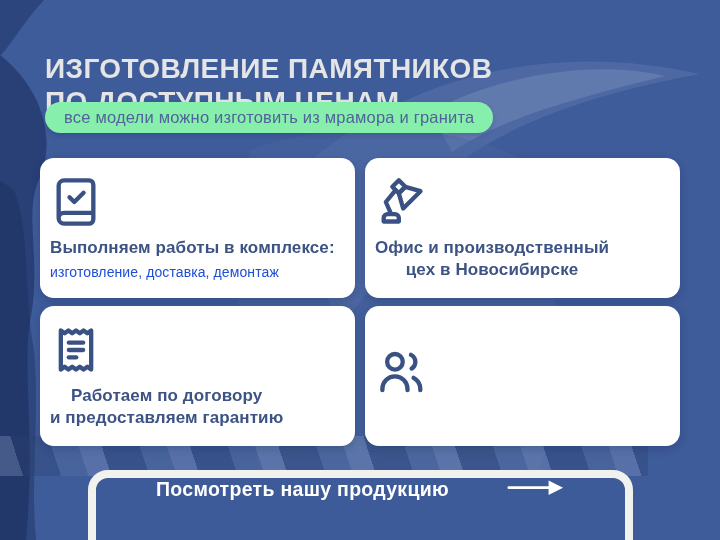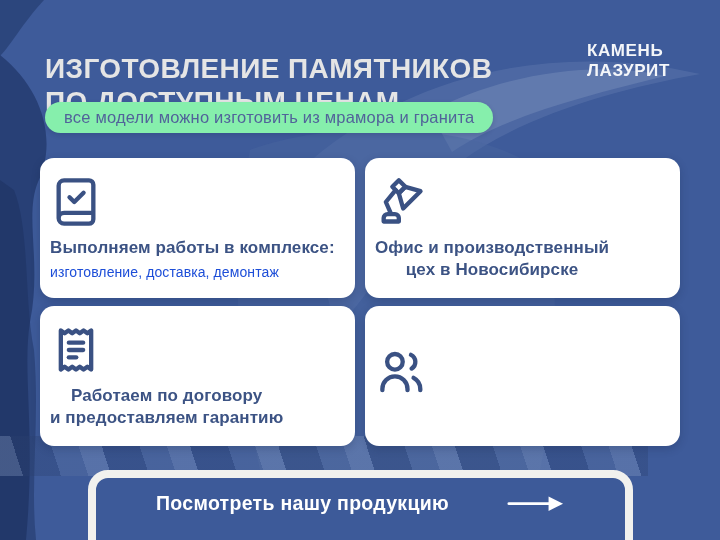--- a/index.html
+++ b/index.html
@@ -58,21 +58,21 @@
     color:#1d4ed8; font-size:14px; font-weight:400; margin-top:5px; letter-spacing:.1px;
   }
   
   .cta {
     position:absolute; left:88px; top:470px; z-index:1;
     width:545px; height:90px; box-sizing:border-box;
     background:#3D5A99; border:8px solid #F1F1EE; border-radius:20px;
     display:flex; align-items:flex-start; justify-content:center;
     cursor:pointer;
   }
-  .cta-row { display:flex; align-items:center; gap:58px; margin-top:14px; }
+  .cta-row { display:flex; align-items:flex-start; gap:58px; }
   .cta-label { color:#FFFFFF; font-size:19.5px; font-weight:800; letter-spacing:.3px; }
   .cta-arrow { width:58px; height:20px; }
   
   .watermark {
     position:absolute; right:7px; bottom:7px; z-index:2; opacity:.72;
   }
   .watermark svg { display:block; }
 </style>
 </head>
 <body>
@@ -88,22 +88,20 @@
 
     <path d="M0 55 C 42 88, 58 140, 38 182 C 24 216, 42 262, 30 322 C 22 372, 36 432, 26 540 L 0 540 Z" fill="#22386B" opacity="0.78"></path>
     <path d="M0 0 L 44 0 C 22 24, 12 44, 0 56 Z" fill="#22386B" opacity="0.6"></path>
     <path d="M14 190 C 30 230, 24 300, 34 350 C 40 420, 30 480, 36 540 L 0 540 L 0 180 Z" fill="#1B2F5E" opacity="0.45"></path>
   </svg>
   <div class="drapery-band"></div>
 
   <h1 class="headline">ИЗГОТОВЛЕНИЕ ПАМЯТНИКОВ
 ПО ДОСТУПНЫМ ЦЕНАМ</h1>
 
-  <div class="brand">КАМЕНЬ
-ЛАЗУРИТ</div>
 
   <div class="badge">все модели можно изготовить из мрамора и гранита</div>
 
   <div class="grid">
 
     <div class="card">
       <span class="icon">
         <svg viewBox="0 0 24 24" fill="none" stroke="#3A5183" stroke-width="2" stroke-linecap="round" stroke-linejoin="round">
           <path d="M4 19.5v-15A2.5 2.5 0 0 1 6.5 2H18a2 2 0 0 1 2 2v16a2 2 0 0 1-2 2H6.5a2.5 2.5 0 0 1 0-5H20"></path>
           <path d="m9 9.8 2.2 2.2 4.3-4.3"></path>

